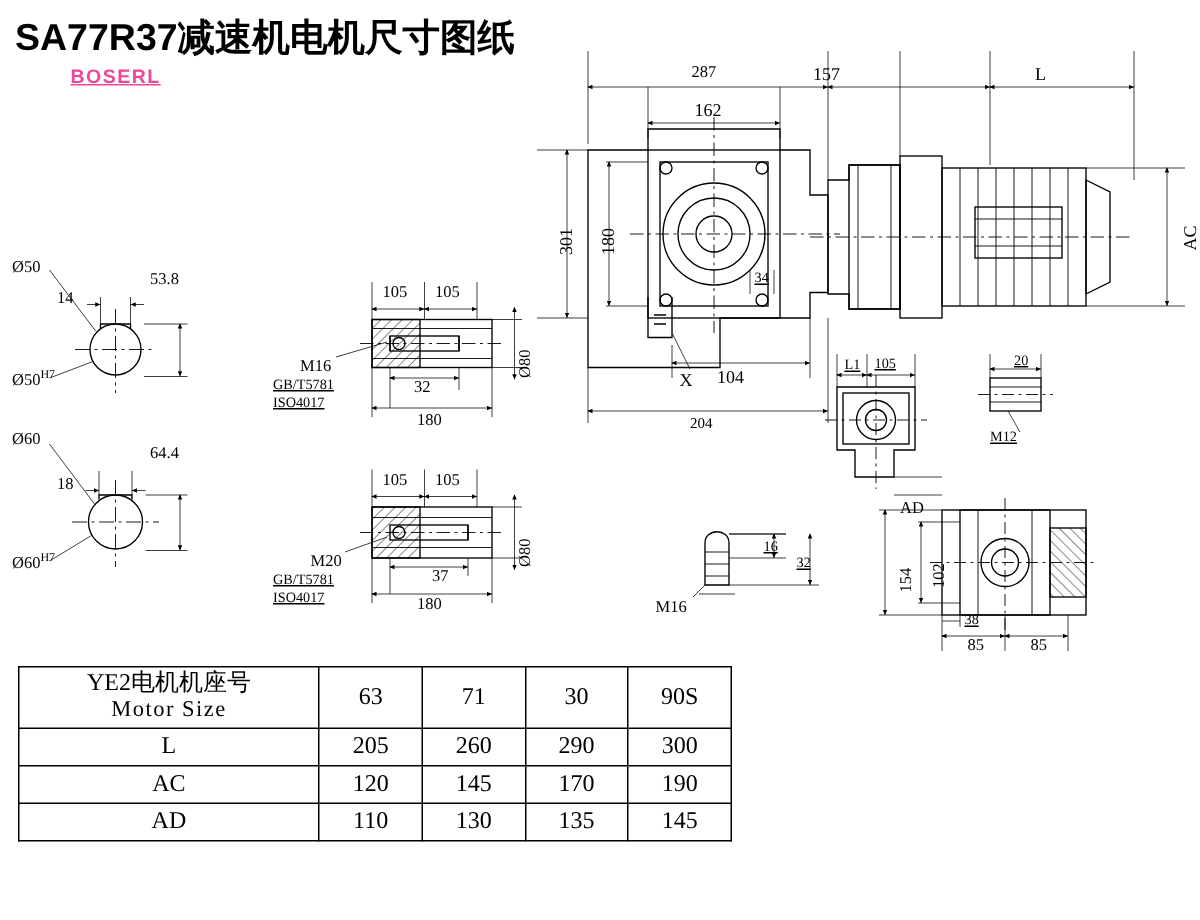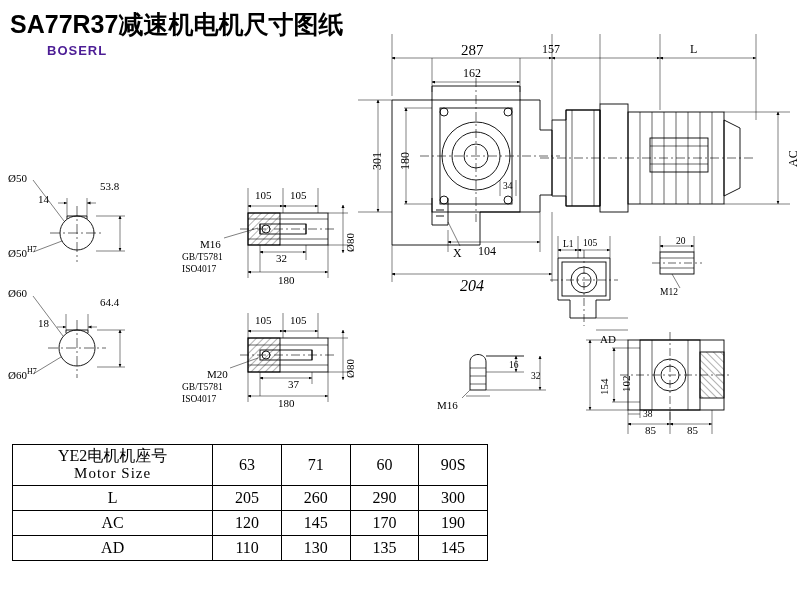--- a/index.html
+++ b/index.html
@@ -14,22 +14,23 @@
   .title{
     position:absolute;left:10px;top:8px;
     font-size:25px;font-weight:bold;
     font-family:"Liberation Sans", sans-serif;
     letter-spacing:0px;
     white-space:nowrap;
   }
   .logo{
     position:absolute;left:47px;top:43px;
     font-size:13px;font-weight:bold;
-    color:#4c1d95;
+    color:#ec4899;
     letter-spacing:1px;
+    text-decoration:underline;
   }
   .canvas{position:absolute;left:0;top:0;width:800px;height:613px;}
   
   table.spec{
     position:absolute;left:12px;top:444px;
     border-collapse:collapse;
     width:476px;
     background:#fff;
   }
   table.spec td{
@@ -45,21 +46,21 @@
     line-height:1.15;
     padding:2px 6px;
     text-align:center;
   }
   table.spec td.lbl{width:195px;}
   table.spec td.val{width:70px;}
   .hd1{font-size:16px;}
   .hd2{font-size:15px;letter-spacing:1px;}
   
   .t{position:absolute;font-family:"Liberation Serif", serif;font-size:11px;white-space:nowrap;}
-  .ts{position:absolute;font-family:"Liberation Serif", serif;font-size:9.5px;white-space:nowrap;}
+  .ts{position:absolute;font-family:"Liberation Serif", serif;font-size:9.5px;white-space:nowrap;text-decoration:underline;}
   .vert{transform-origin:left top;}
 </style>
 </head>
 <body>
 
 <div class="title">SA77R37减速机电机尺寸图纸</div>
 <div class="logo">BOSERL</div>
 
 <svg class="canvas" xmlns="http://www.w3.org/2000/svg">
   <defs>
@@ -333,31 +334,31 @@
 
 <div class="t" style="left:207px;top:368px;">M20</div>
 <div class="ts" style="left:182px;top:382px;">GB/T5781</div>
 <div class="ts" style="left:182px;top:394px;">ISO4017</div>
 <div class="t" style="left:255px;top:314px;">105</div>
 <div class="t" style="left:290px;top:314px;">105</div>
 <div class="t" style="left:288px;top:378px;">37</div>
 <div class="t" style="left:278px;top:397px;">180</div>
 <div class="t vert" style="left:344px;top:378px;transform:rotate(-90deg);">Ø80</div>
 
-<div class="t" style="left:461px;top:42px;font-size:15px;text-align:right;">287</div>
+<div class="t" style="left:461px;top:42px;font-size:11px;text-align:right;">287</div>
 <div class="t" style="left:463px;top:66px;font-size:12px;">162</div>
 <div class="t" style="left:542px;top:42px;font-size:12px;">157</div>
 <div class="t" style="left:690px;top:42px;font-size:12px;">L</div>
 <div class="t vert" style="left:370px;top:170px;transform:rotate(-90deg);font-size:12px;">301</div>
 <div class="t vert" style="left:398px;top:170px;transform:rotate(-90deg);font-size:12px;">180</div>
 <div class="ts" style="left:503px;top:181px;">34</div>
 <div class="t vert" style="left:786px;top:167px;transform:rotate(-90deg);font-size:12px;">AC</div>
 <div class="t" style="left:453px;top:246px;font-size:12px;">X</div>
 <div class="t" style="left:478px;top:244px;font-size:12px;text-align:center;">104</div>
-<div class="t" style="left:460px;top:277px;font-size:16px;font-style:italic;">204</div>
+<div class="t" style="left:460px;top:277px;font-size:10px;">204</div>
 
 <div class="t" style="left:437px;top:399px;">M16</div>
 <div class="ts" style="left:509px;top:360px;text-align:right;">16</div>
 <div class="ts" style="left:531px;top:371px;">32</div>
 
 <div class="ts" style="left:563px;top:239px;">L1</div>
 <div class="ts" style="left:583px;top:238px;">105</div>
 <div class="t" style="left:600px;top:333px;">AD</div>
 <div class="ts" style="left:676px;top:236px;">20</div>
 <div class="ts" style="left:660px;top:287px;">M12</div>
@@ -369,21 +370,21 @@
 
 <table class="spec">
   <tbody>
     <tr>
       <td class="head lbl" rowspan="1">
         <div class="hd1">YE2电机机座号</div>
         <div class="hd2">Motor Size</div>
       </td>
       <td class="val">63</td>
       <td class="val">71</td>
-      <td class="val">60</td>
+      <td class="val">30</td>
       <td class="val">90S</td>
     </tr>
     <tr>
       <td class="lbl">L</td>
       <td class="val">205</td>
       <td class="val">260</td>
       <td class="val">290</td>
       <td class="val">300</td>
     </tr>
     <tr>

